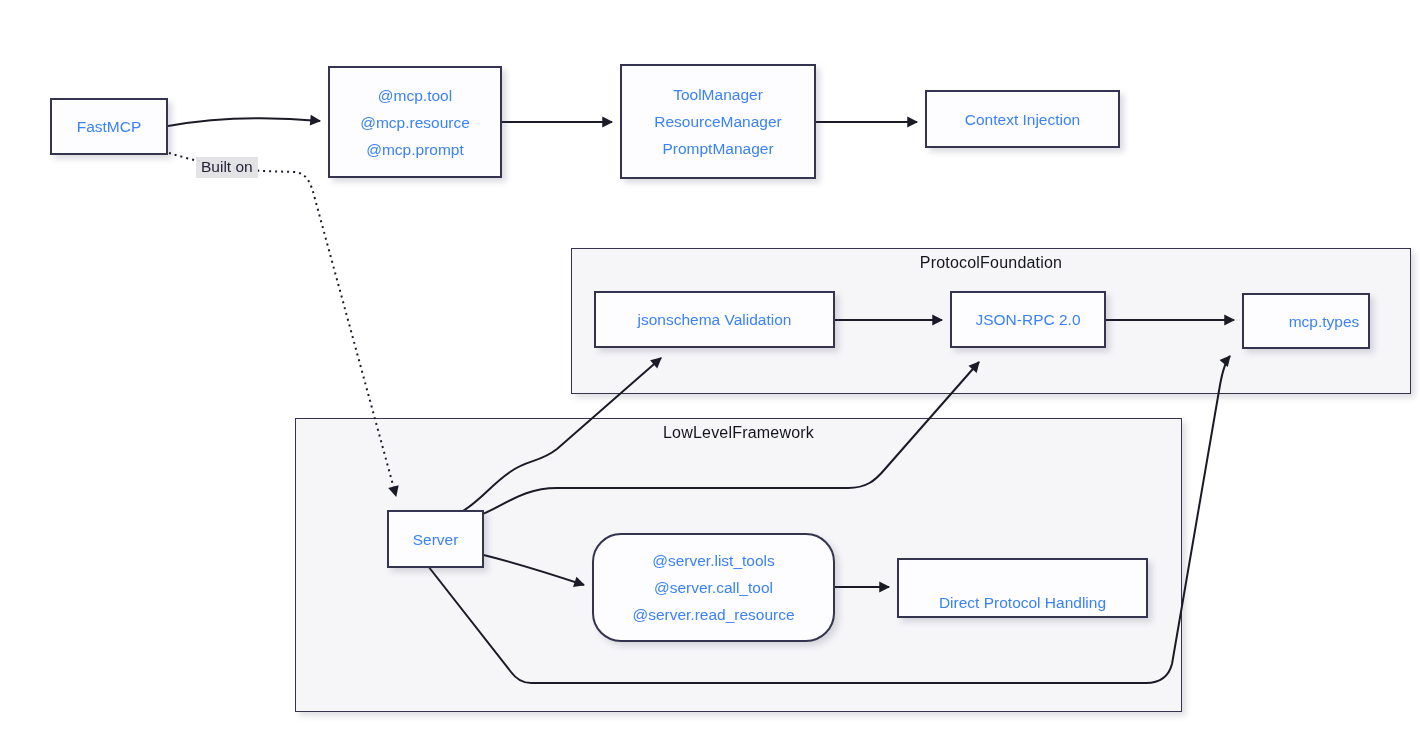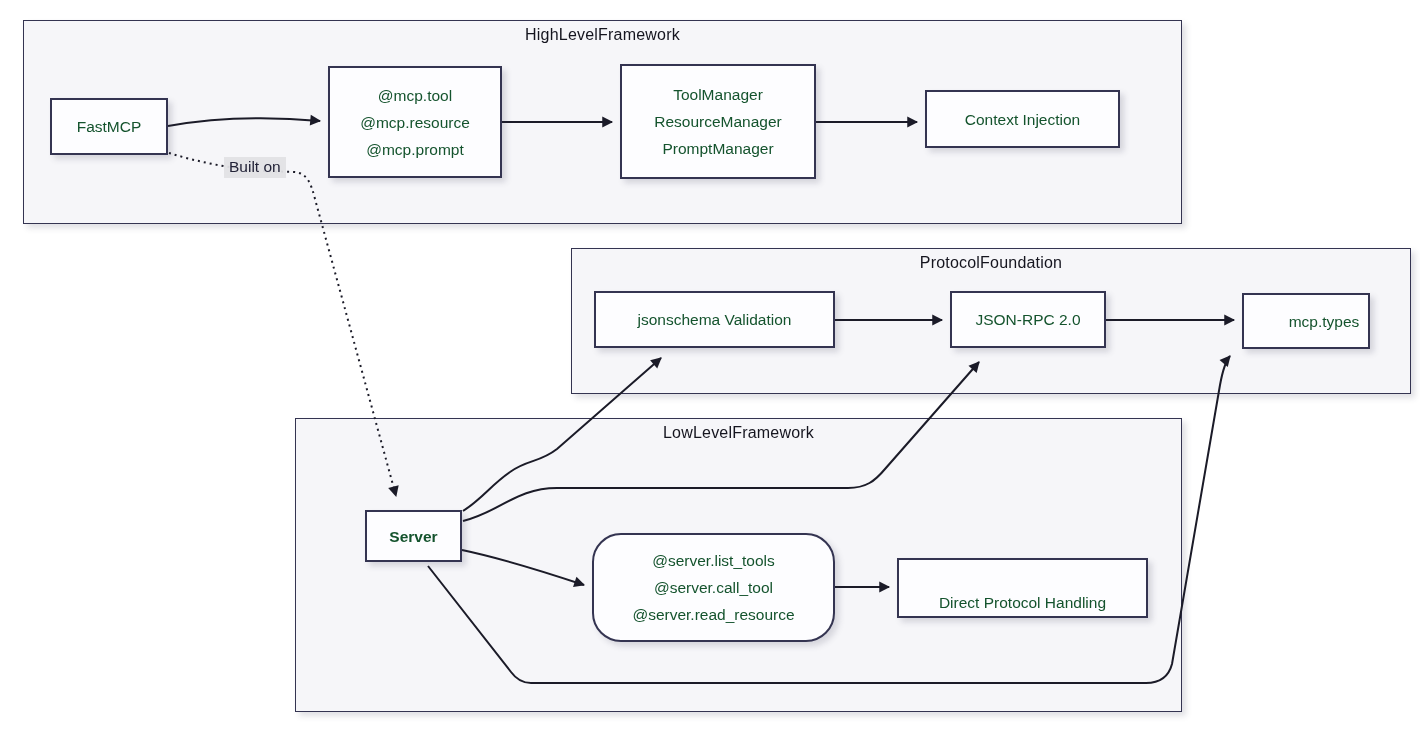--- a/index.html
+++ b/index.html
@@ -49,40 +49,36 @@
     align-items: center;
     justify-content: center;
     z-index: 3;
     box-sizing: border-box;
   }
   .node-label {
     white-space: pre-line;
     text-align: center;
     font-size: 15.5px;
     line-height: 27px;
-    color: #14532d;
+    color: #3b82f6;
   }
   .edge-label {
     position: absolute;
     background: rgba(225,225,229,0.95);
     padding: 1px 5px 2px 5px;
     font-size: 15.5px;
     color: #232338;
     z-index: 4;
-    margin-left: 28px;
   }
 </style>
 </head>
 <body>
 
 <div class="canvas">
 
-  <div class="cluster" style="left:23px; top:20px; width:1157px; height:202px;">
-    <div class="cluster-title">HighLevelFramework</div>
-  </div>
 
   <div class="cluster" style="left:549px; top:248px; width:838px; height:144px;margin-left:22px;">
     <div class="cluster-title">ProtocolFoundation</div>
   </div>
 
   <div class="cluster" style="left:295px; top:418px; width:885px; height:292px;">
     <div class="cluster-title">LowLevelFramework</div>
   </div>
 
   <svg class="edges-layer" viewBox="0 0 1420 731" xmlns="http://www.w3.org/2000/svg">
@@ -133,21 +129,21 @@
   </div>
 
   <div class="node" style="left:950px; top:291px; width:156px; height:57px;">
     <span class="node-label">JSON-RPC 2.0</span>
   </div>
 
   <div class="node" style="left:1242px; top:293px; width:128px; height:56px;padding-left:36px;">
     <span class="node-label">mcp.types</span>
   </div>
 
-  <div class="node" style="left:365px; top:510px; width:97px; height:52px;font-weight:bold;">
+  <div class="node" style="left:387px; top:510px; width:97px; height:58px;">
     <span class="node-label">Server</span>
   </div>
 
   <div class="node" style="left:592px; top:533px; width:243px; height:109px;border-radius:29px;">
     <span class="node-label">@server.list_tools
 @server.call_tool
 @server.read_resource</span>
   </div>
 
   <div class="node" style="left:897px; top:558px; width:251px; height:60px;align-items:flex-end;">

